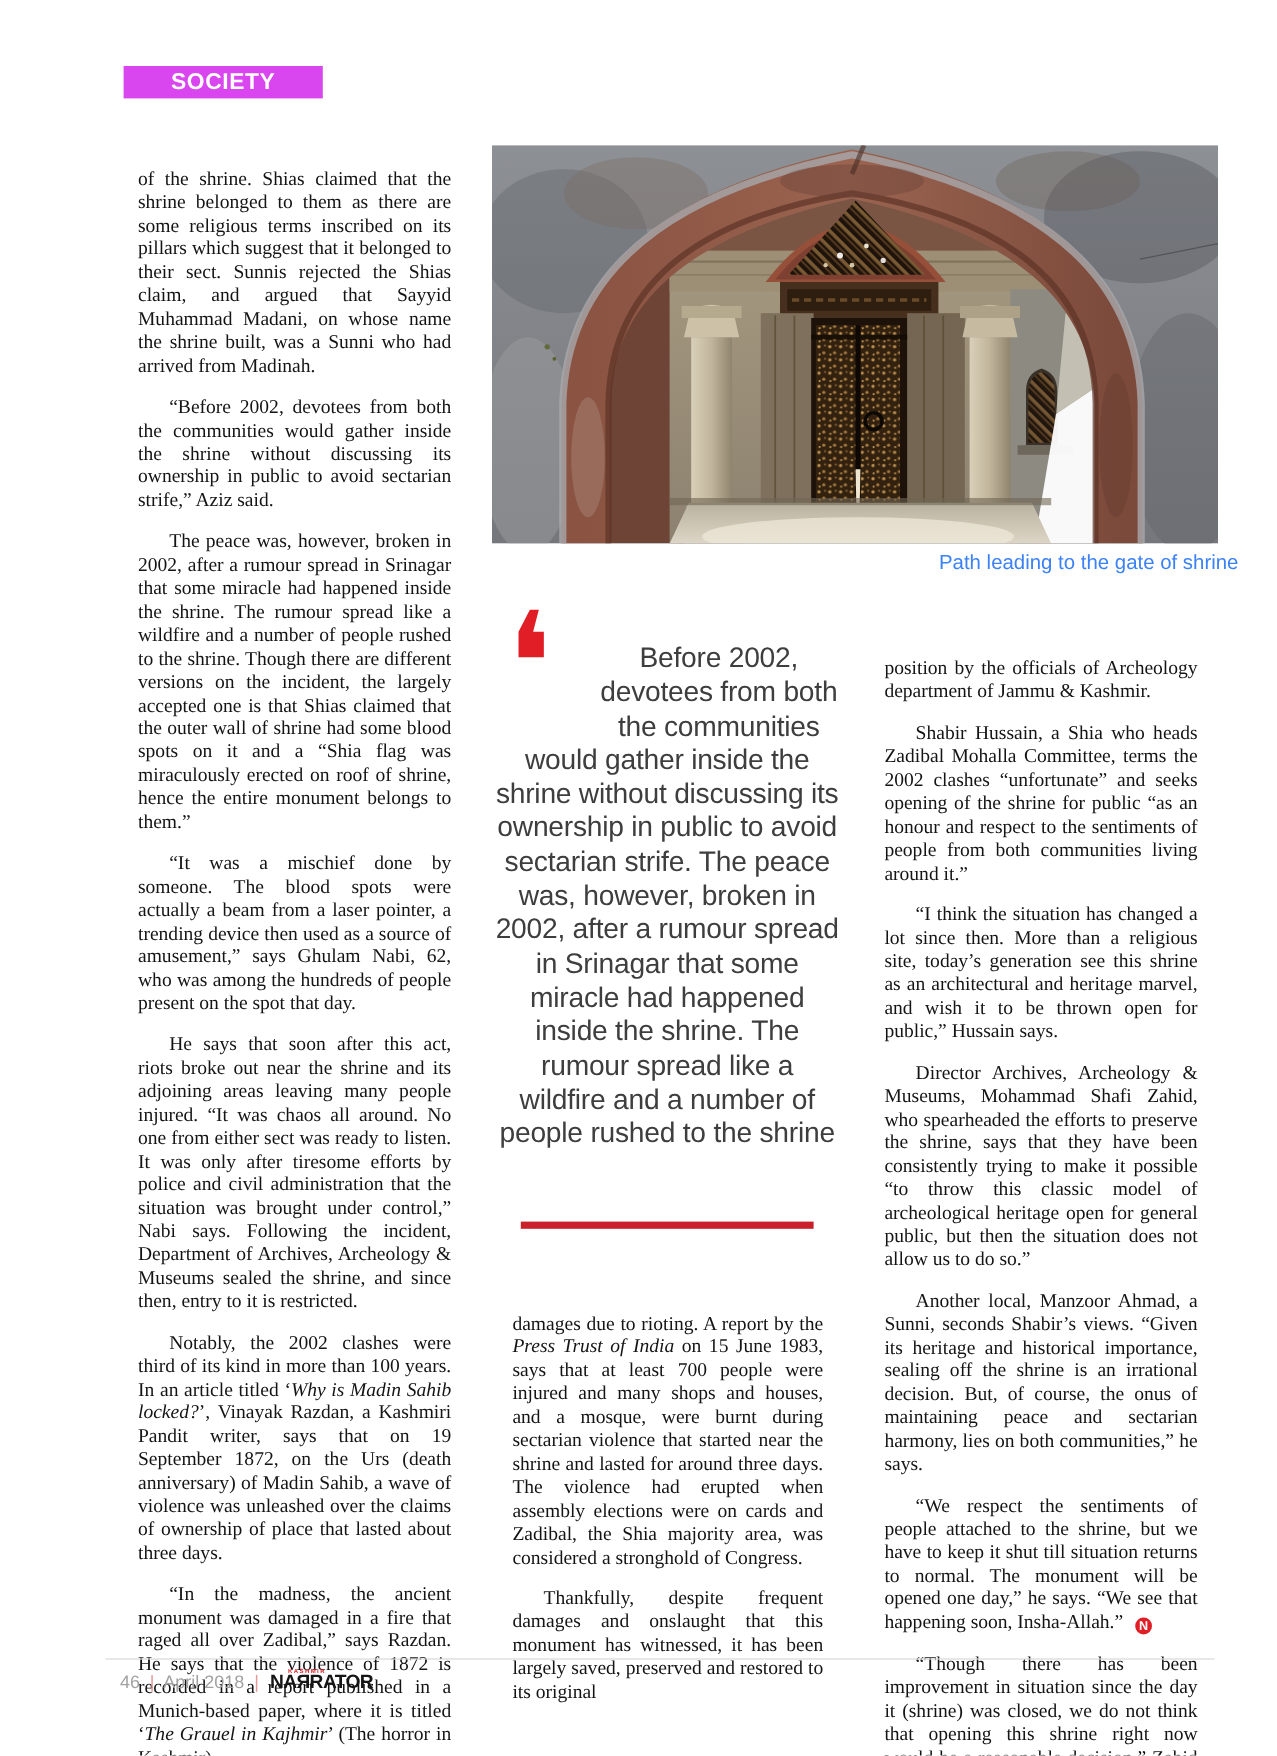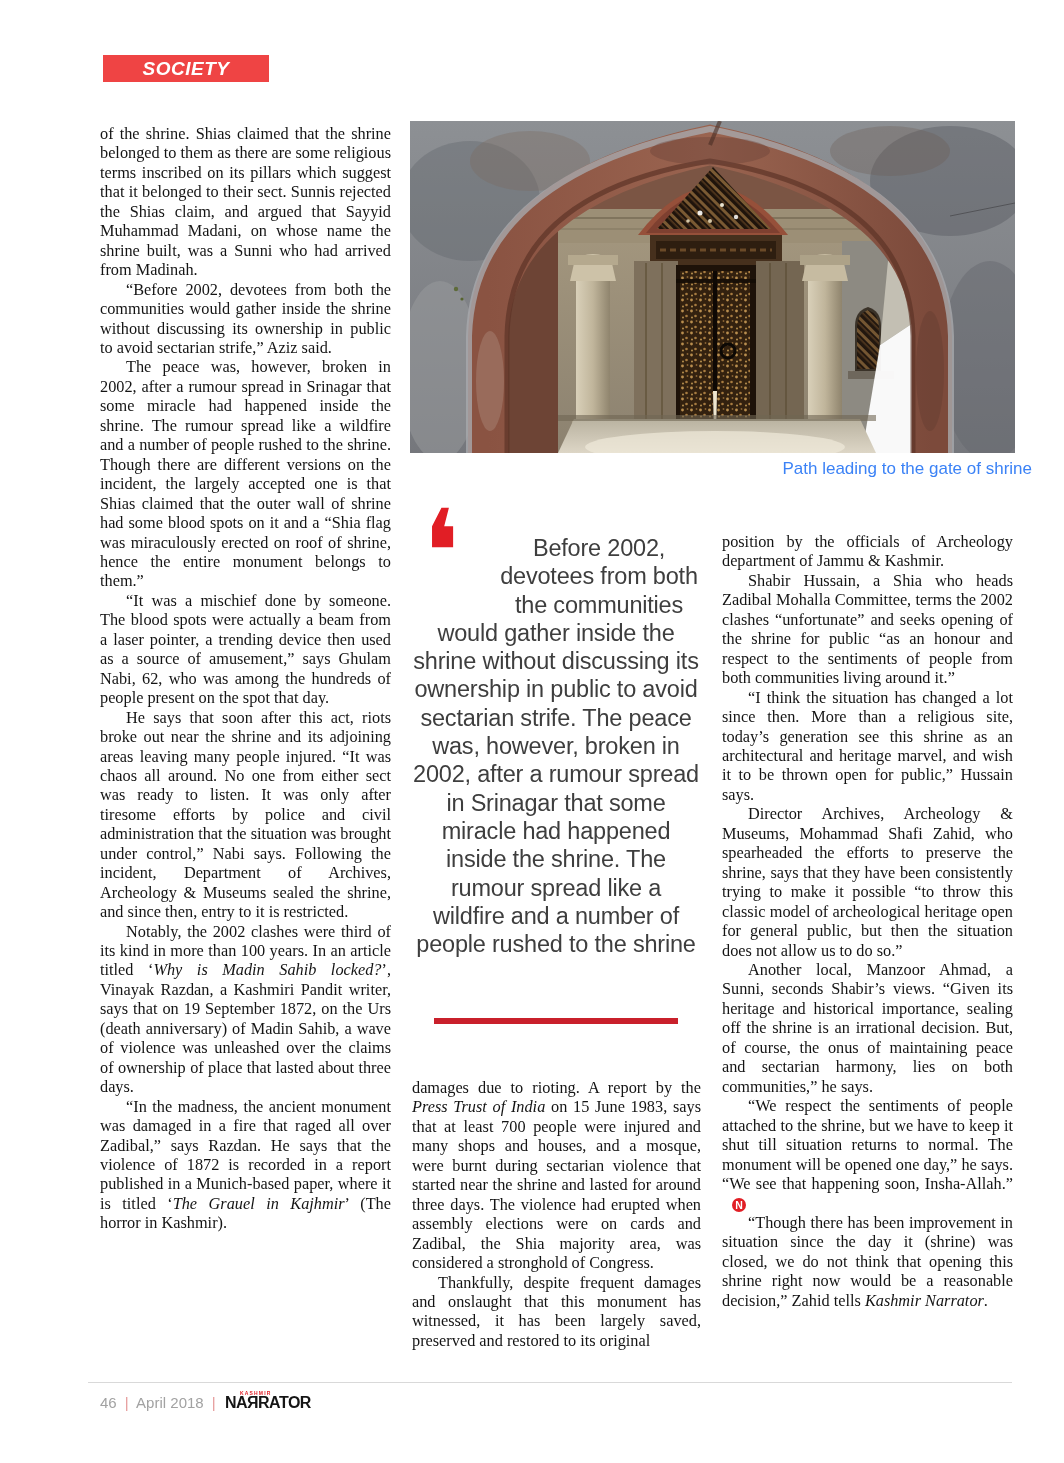--- a/index.html
+++ b/index.html
@@ -2,34 +2,34 @@
 <html><head>
 <meta charset="utf-8">
 <style>
   html,body{margin:0;padding:0;background:#ffffff;}
   body{width:1064px;height:1463px;position:relative;overflow:hidden;
        font-family:"Liberation Sans",sans-serif;}
   .page{position:absolute;inset:0;}
 
   
   .sec-tag{position:absolute;left:103px;top:55px;width:166px;height:27px;
-    background:#ef4444;color:#ffffff;font-weight:700;font-size:19px;
-    line-height:27px;text-align:center;letter-spacing:.5px;font-style:italic;}
+    background:#d946ef;color:#ffffff;font-weight:700;font-size:19px;
+    line-height:27px;text-align:center;letter-spacing:.5px;}
 
   
   .photo{position:absolute;left:410px;top:121px;width:605px;height:332px;}
   .photo svg{display:block;width:605px;height:332px;}
 
   .caption{position:absolute;left:428px;top:459px;width:604px;text-align:right;
     font-size:17px;color:#3b82f6;}
 
   
   .col{position:absolute;text-align:justify;font-family:"Liberation Serif",serif;
     font-size:16.3px;line-height:19.45px;color:#141414;}
-  .col p{margin:0;text-indent:26px;}
+  .col p{margin:15px;text-indent:26px;}
   .col p.noindent{text-indent:0;}
   .col .i{font-style:italic;}
   .col1{left:100px;top:124px;width:291px;}
   .col2-text{left:412px;top:1078px;width:289px;}
   .col3{left:722px;top:532px;width:291px;}
 
   
   .pullquote{position:absolute;left:412px;top:534px;width:288px;
     text-align:center;font-size:23.5px;line-height:28.3px;color:#3e3e3e;
     letter-spacing:-.2px;}

